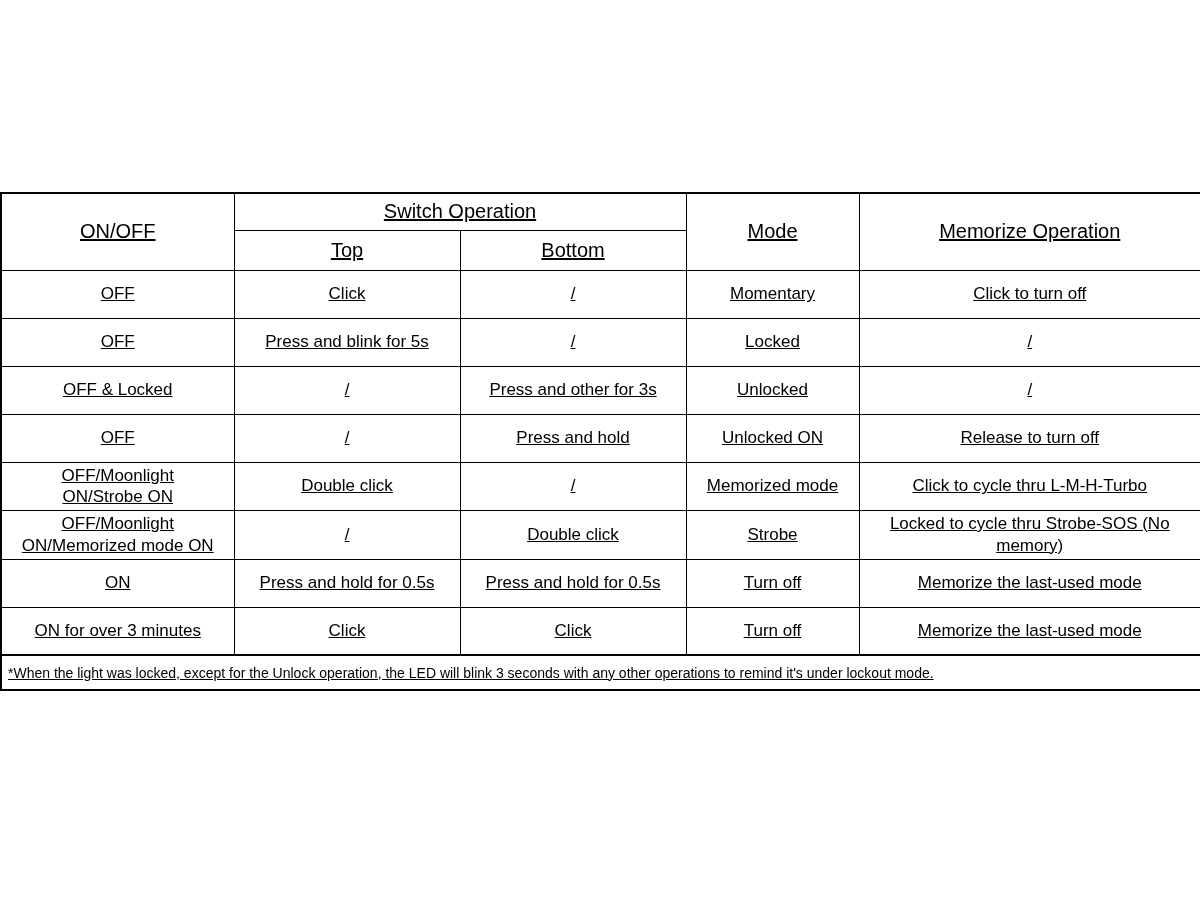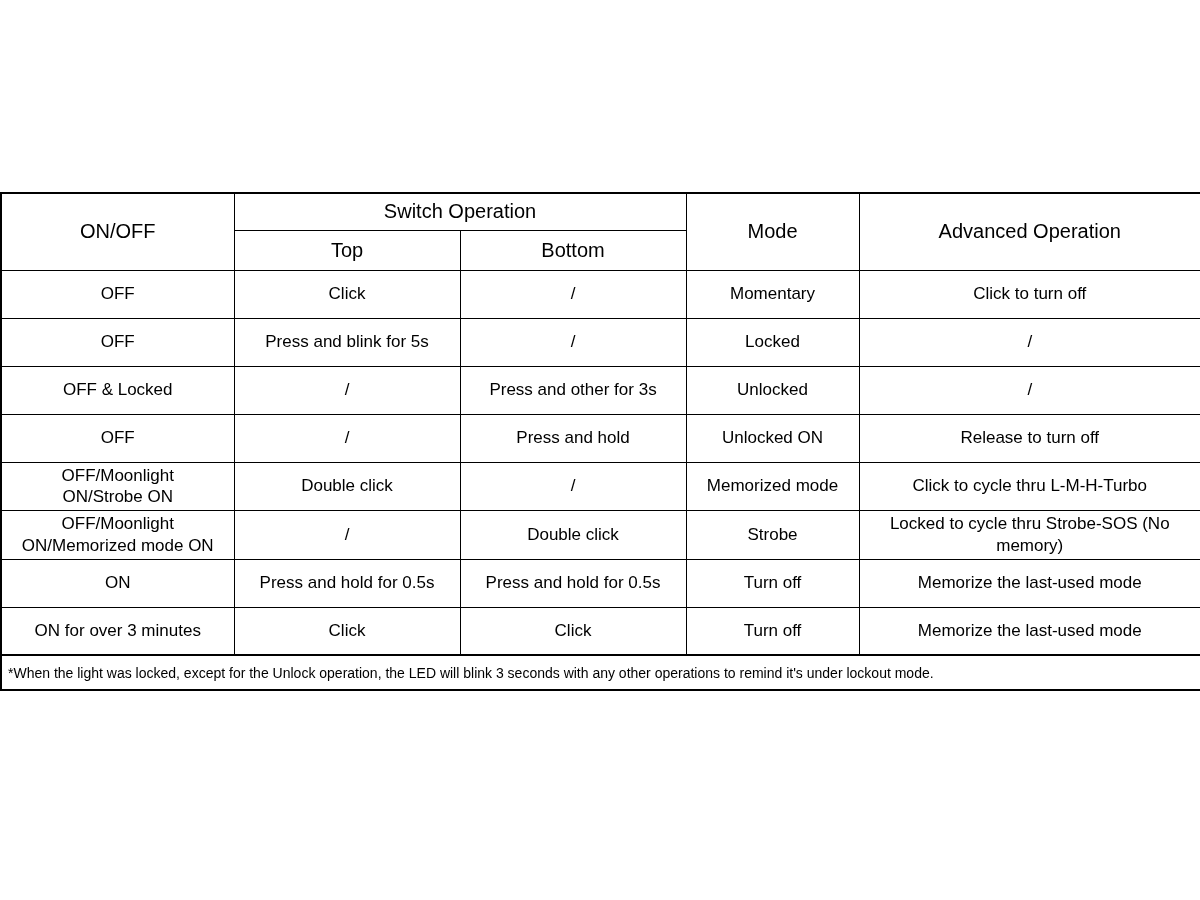--- a/index.html
+++ b/index.html
@@ -36,20 +36,21 @@
   .op-table col.c3 { width: 226px; }
   .op-table col.c4 { width: 173px; }
   .op-table col.c5 { width: auto; }
   .op-table th, .op-table td {
     border: 1px solid #000;
     text-align: center;
     vertical-align: middle;
     padding: 2px 16px;
     white-space: pre-line;
     overflow: hidden;
+    text-decoration: underline;
   }
   .op-table th:last-child, .op-table td:last-child { border-right: 0; }
   .op-table th {
     font-weight: normal;
     font-size: 20px;
   }
   .op-table thead tr.hrow-1 { height: 37px; }
   .op-table thead tr.hrow-2 { height: 40px; }
   .op-table tbody tr { height: 48px; }
   .op-table tbody td {
@@ -74,21 +75,21 @@
         <col class="c2">
         <col class="c3">
         <col class="c4">
         <col class="c5">
     </colgroup>
     <thead>
       <tr class="hrow-1">
         <th rowspan="2">ON/OFF</th>
         <th colspan="2">Switch Operation</th>
         <th rowspan="2">Mode</th>
-        <th rowspan="2">Advanced Operation</th>
+        <th rowspan="2">Memorize Operation</th>
       </tr>
       <tr class="hrow-2">
         <th>Top</th>
         <th>Bottom</th>
       </tr>
     </thead>
     <tbody>
       <tr>
         <td>OFF</td>
         <td>Click</td>

